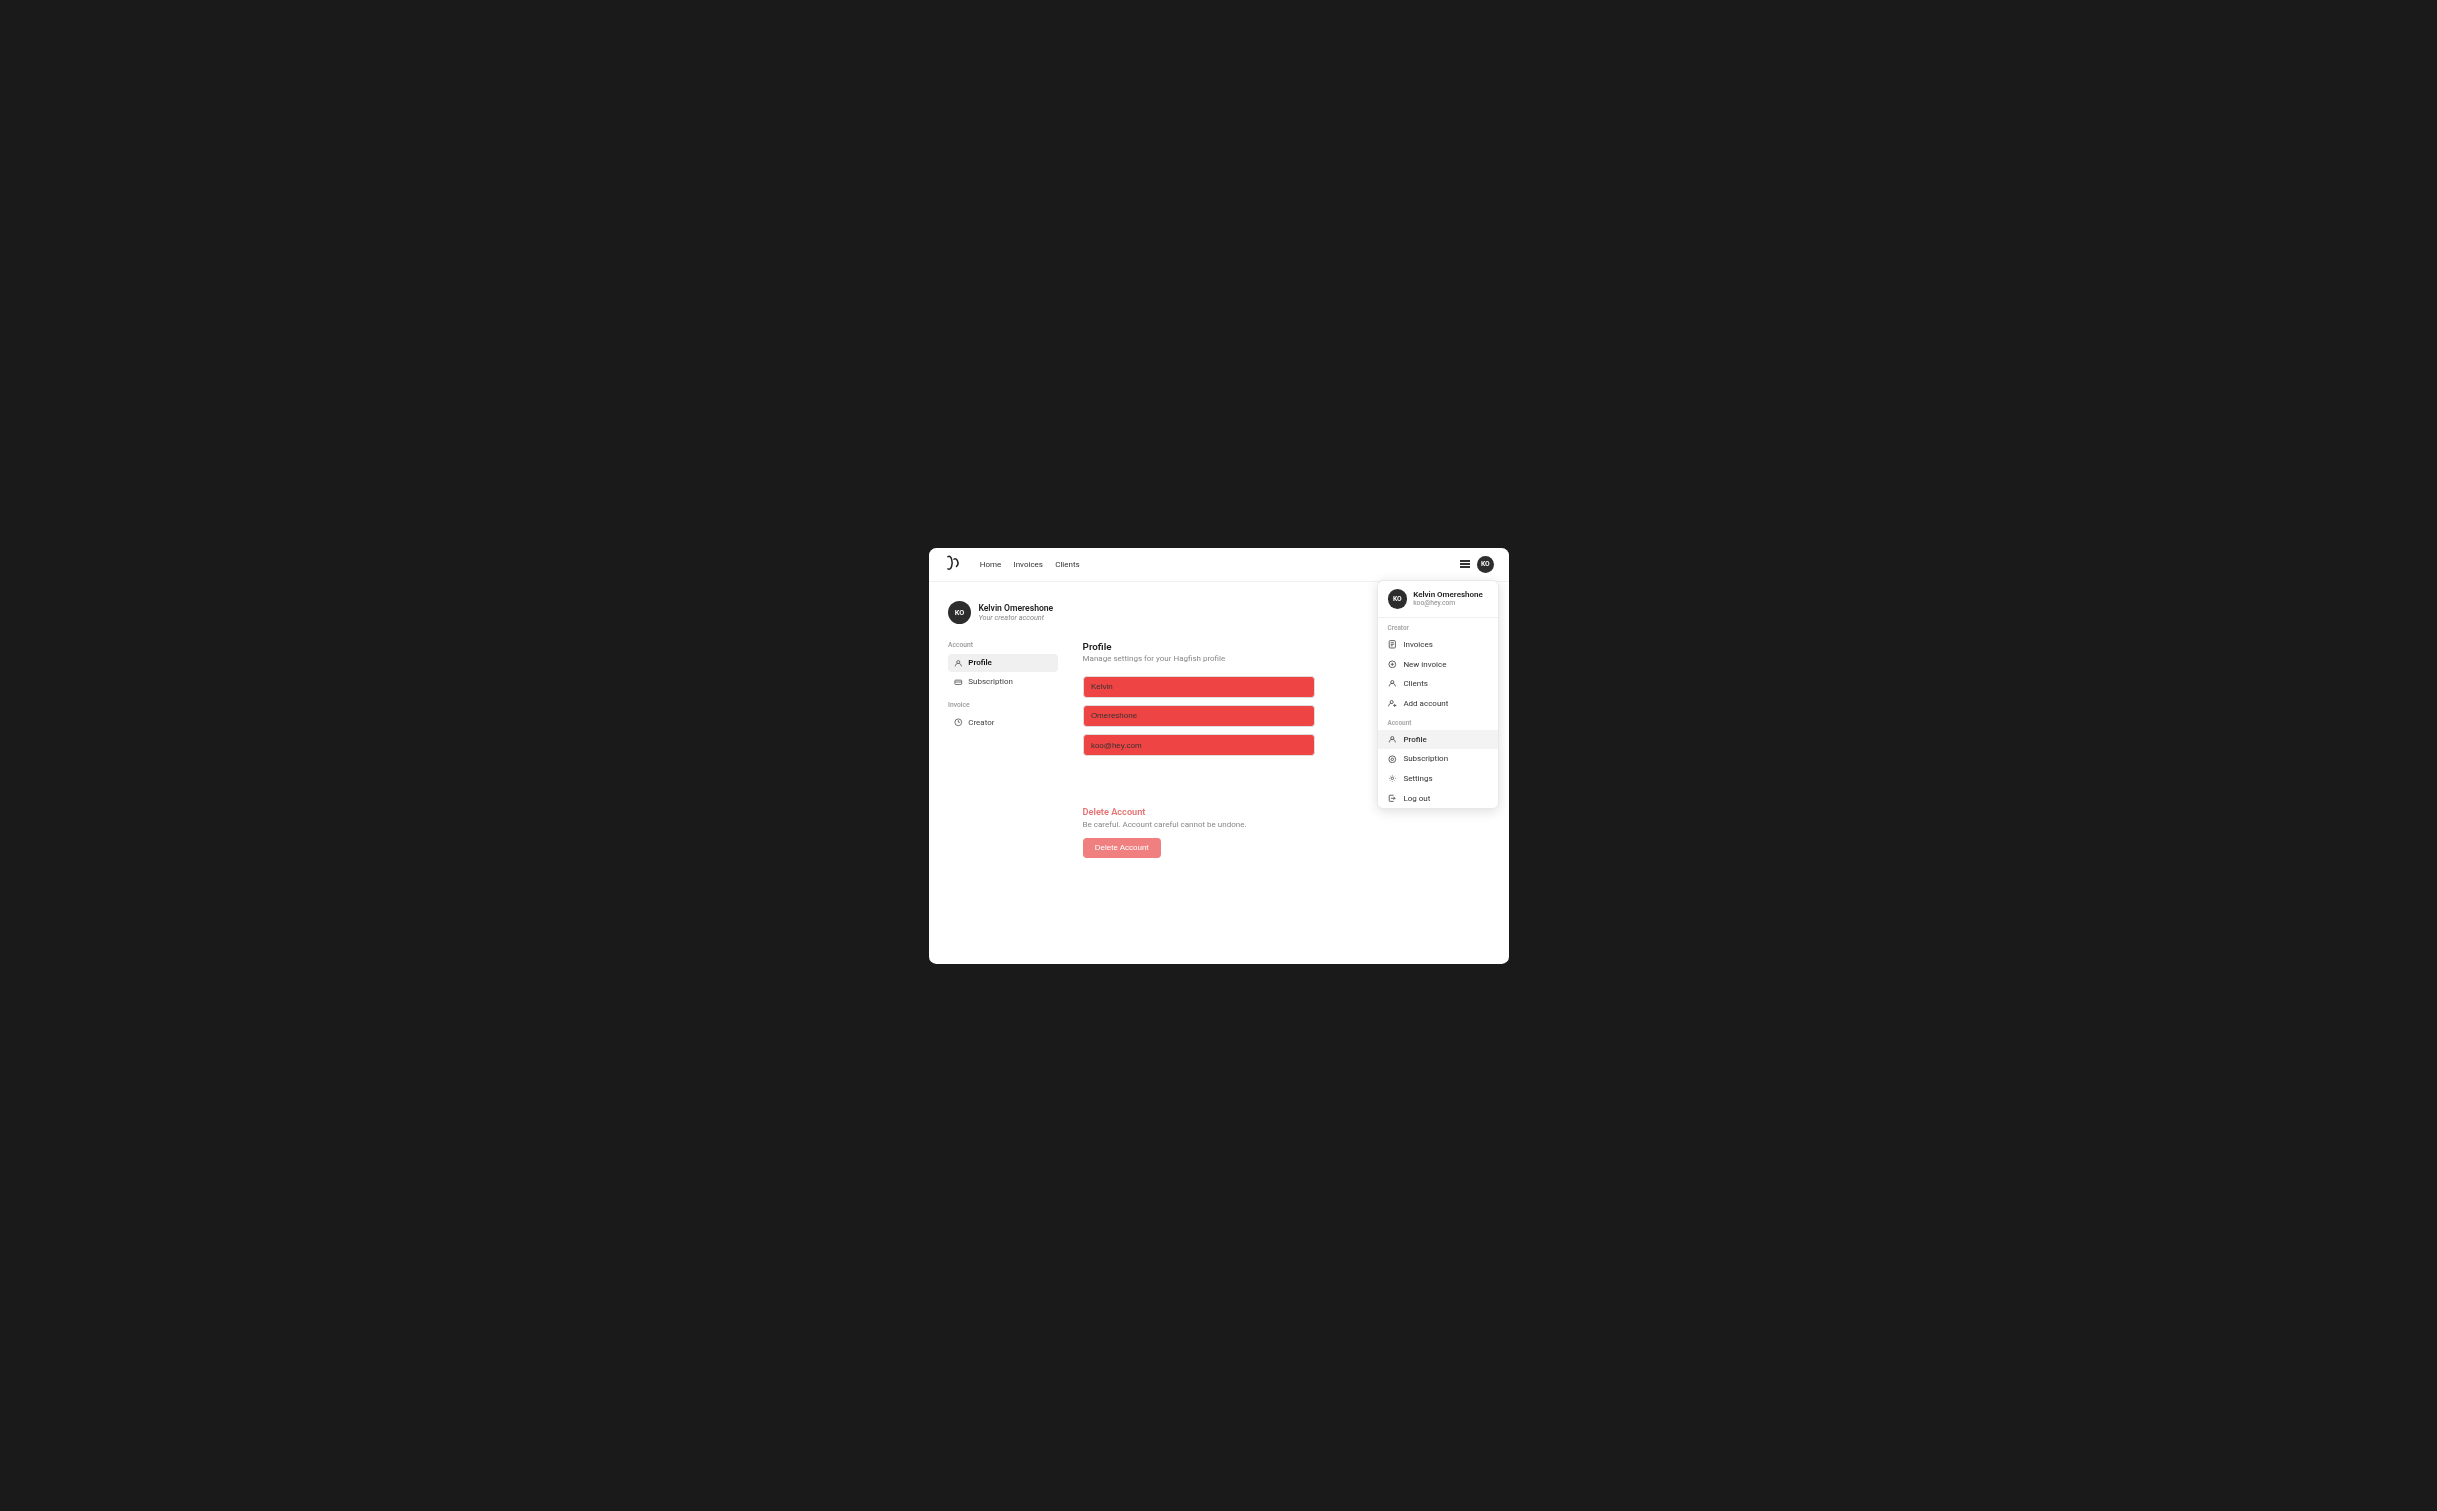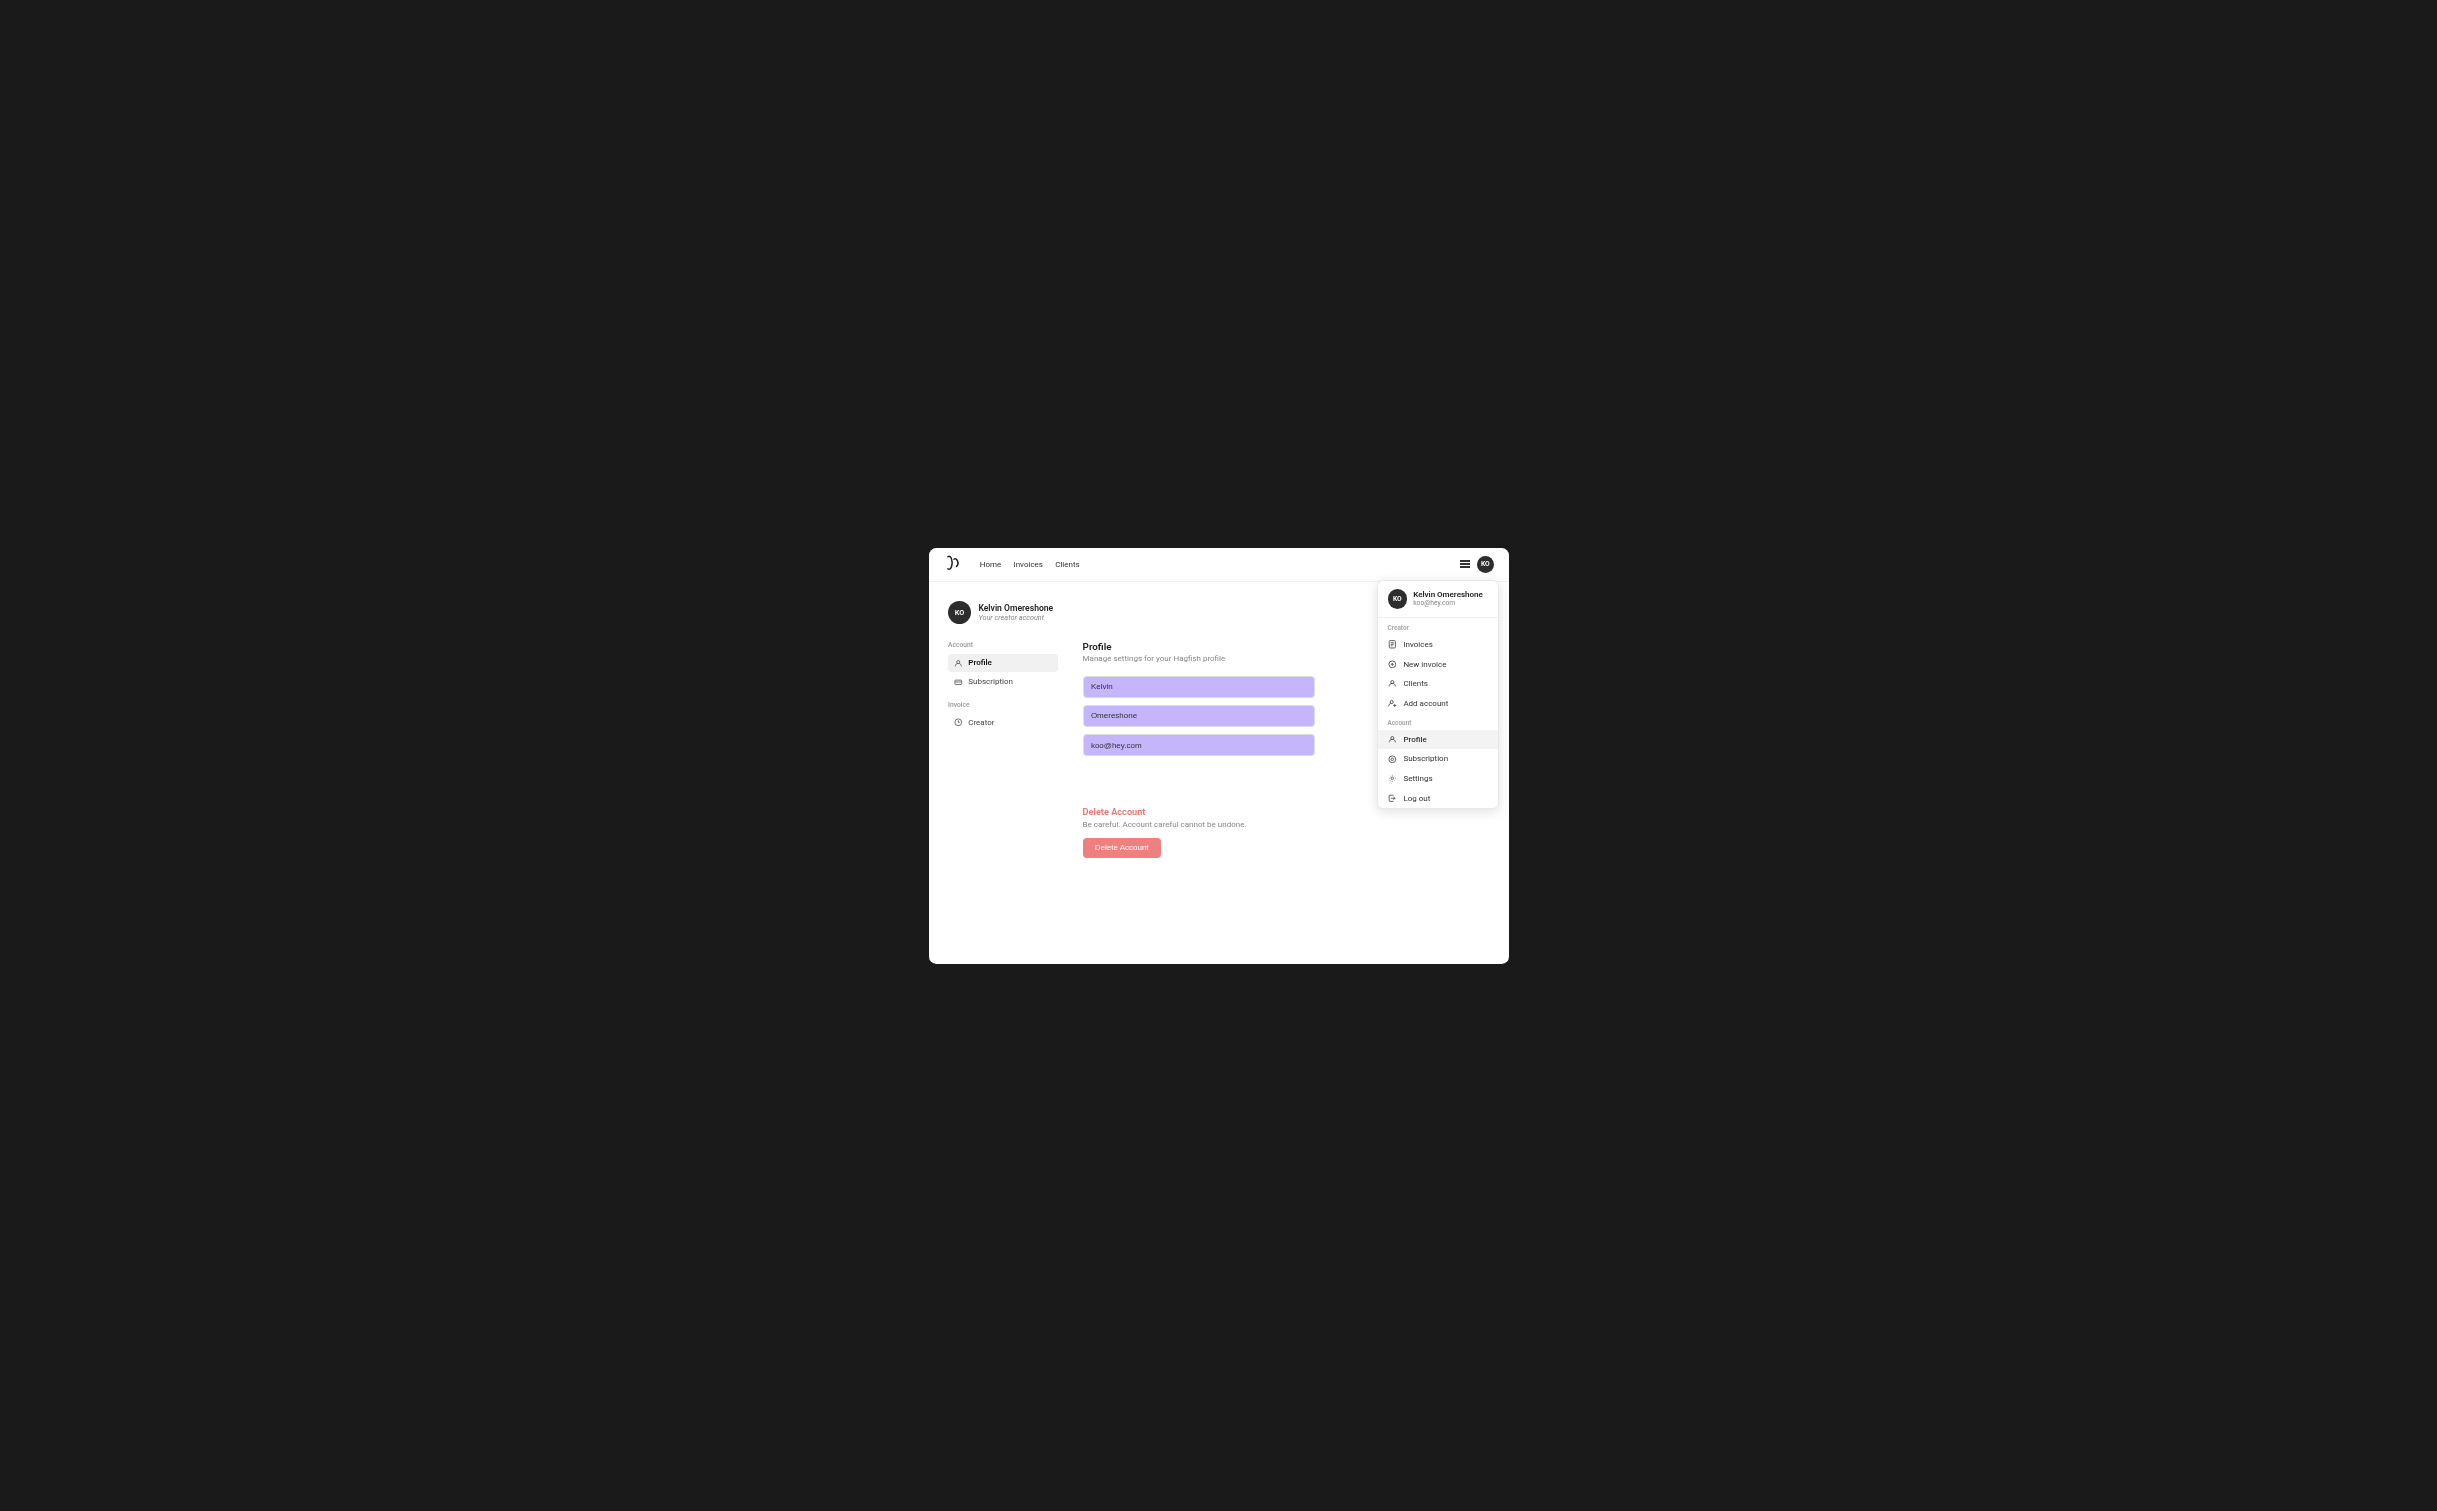--- a/index.html
+++ b/index.html
@@ -245,21 +245,21 @@
       margin-bottom: 7.3px;
     }
     .form-input {
       width: 100%;
       max-width: 232px;
       padding: 5.5px 7.3px;
       border: 0.6px solid #ddd;
       border-radius: 3.7px;
       font-size: 8px;
       color: #333;
-      background: #c4b5fd;
+      background: #ef4444;
       outline: none;
     }
     .update-btn {
       background: #1a1a1a;
       color: #fff;
       border: none;
       border-radius: 3.7px;
       padding: 5.5px 12.2px;
       font-size: 8px;
       font-weight: 500;

